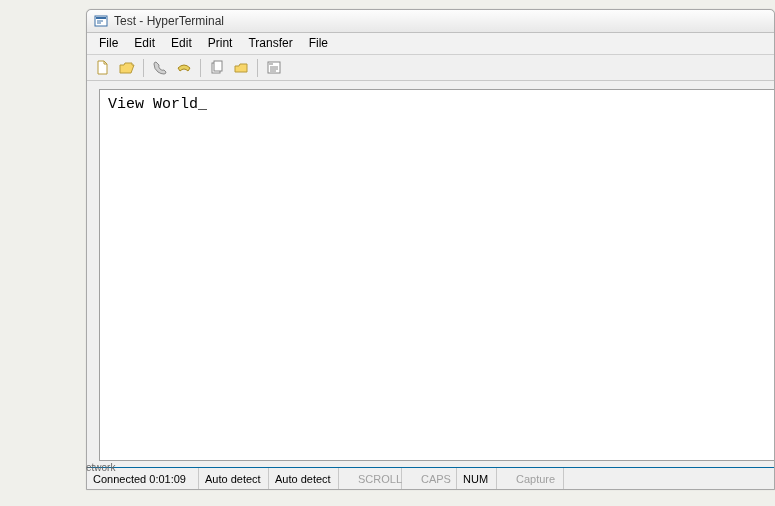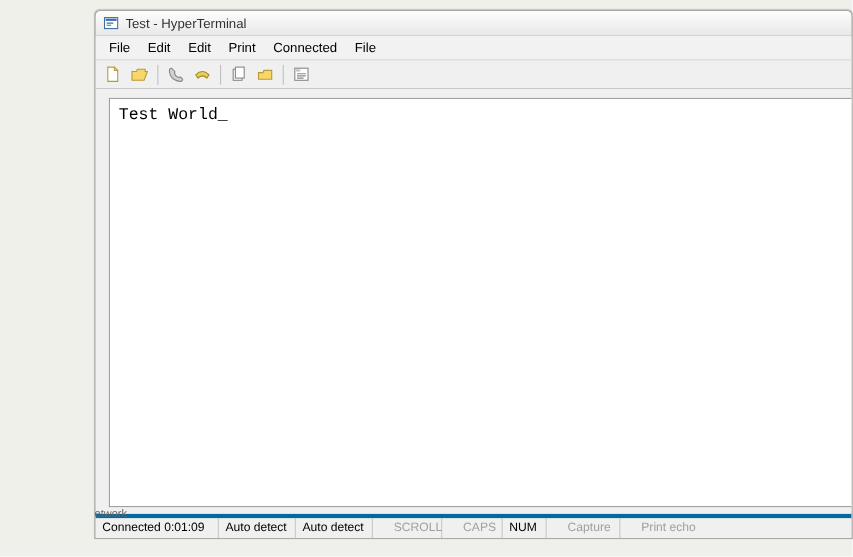--- a/index.html
+++ b/index.html
@@ -99,21 +99,21 @@
     }
     .terminal-text {
       font-family: "Courier New", monospace;
       font-size: 15px;
       color: #000;
       white-space: pre;
     }
     .statusbar {
       height: 22px;
       background: #f0f0f0;
-      border-top: 4px solid #0369a1;
+      border-top: 1px solid #0369a1;
       display: flex;
       align-items: stretch;
       font-size: 11px;
     }
     .statusbar .cell {
       border-right: 1px solid #c8c8c8;
       display: flex;
       align-items: center;
       padding: 0 6px;
       color: #000;
@@ -144,21 +144,21 @@
       </svg>
     </span>
     <span class="title">Test - HyperTerminal</span>
   </div>
 
   <div class="menubar">
     <span class="menu-item">File</span>
     <span class="menu-item">Edit</span>
     <span class="menu-item">Edit</span>
     <span class="menu-item">Print</span>
-    <span class="menu-item">Connected</span>
+    <span class="menu-item">Transfer</span>
     <span class="menu-item">File</span>
   </div>
 
   <div class="toolbar">
     <span class="tool-btn">
       <svg width="16" height="16" viewBox="0 0 16 16">
         <path d="M3 1 L9 1 L12 4 L12 14 L3 14 Z" fill="#fff" stroke="#b89a3a" stroke-width="1"></path>
         <path d="M9 1 L9 4 L12 4" fill="none" stroke="#b89a3a" stroke-width="1"></path>
       </svg>
     </span>
@@ -197,30 +197,29 @@
         <rect x="3" y="3" width="4" height="2" fill="#c0c0c0"></rect>
         <line x1="4" y1="7" x2="12" y2="7" stroke="#888"></line>
         <line x1="4" y1="9" x2="12" y2="9" stroke="#888"></line>
         <line x1="4" y1="11" x2="10" y2="11" stroke="#888"></line>
       </svg>
     </span>
   </div>
 
   <div class="terminal-frame">
     <div class="terminal-border">
-      <div class="terminal-text">Test World_</div>
+      <div class="terminal-text">View World_</div>
     </div>
   </div>
 
   <div class="statusbar">
     <div class="cell" style="width:112px">Connected 0:01:09</div>
     <div class="cell" style="width:70px">Auto detect</div>
     <div class="cell" style="width:70px">Auto detect</div>
     <div class="cell dim" style="width:50px">SCROLL</div>
     <div class="cell dim" style="width:42px">CAPS</div>
     <div class="cell" style="width:40px">NUM</div>
     <div class="cell dim" style="width:54px">Capture</div>
-    <div class="cell dim" style="flex:1;border-right:none">Print echo</div>
   </div>
 
 </div>
 
 <div class="below-window">etwork</div>
 
 </body></html>

